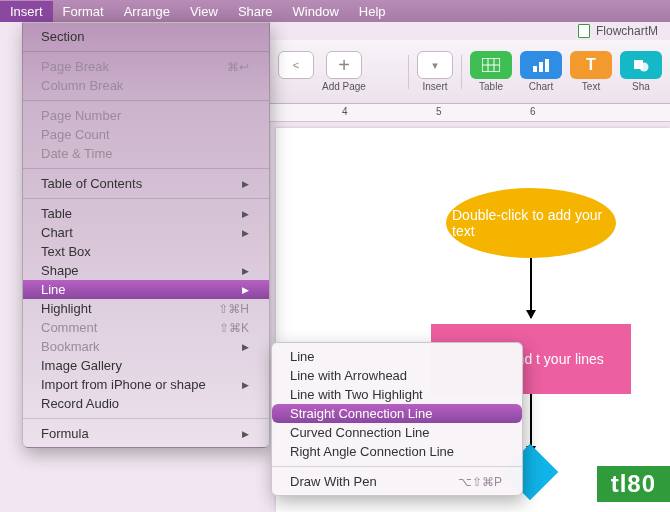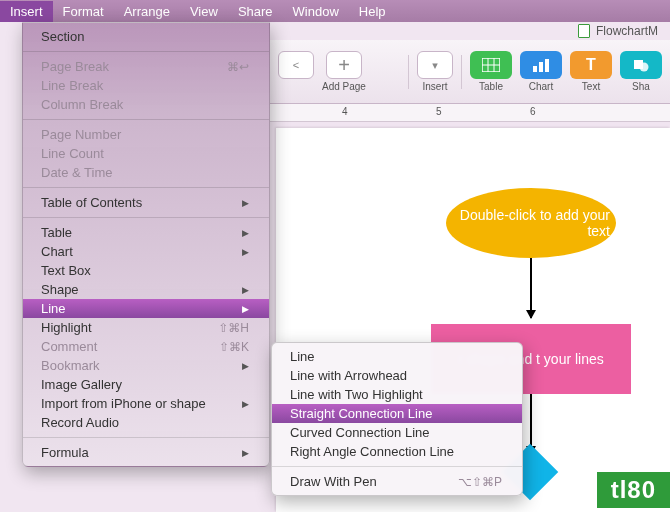--- a/index.html
+++ b/index.html
@@ -23,43 +23,43 @@
   .tbtn .lab { font-size: 10px; }
   .vdiv { width: 1px; height: 34px; background: #d3c6d3; }
   .doc-path { position: absolute; right: 8px; top: 104px; font-size: 11px; color: #666; }
 
   .ruler { position: absolute; left: 270px; right: 0; top: 104px; height: 18px; background: #f8f4f8; border-bottom: 1px solid #d3c6d3; font-size: 10px; color: #555; }
   .ruler span { position: absolute; top: 2px; }
 
   .canvas { position: absolute; left: 270px; top: 122px; right: 0; bottom: 0; background: #f0e4f0; }
   .page { position: absolute; left: 6px; top: 6px; right: 0; bottom: 0; background: #fff; box-shadow: -1px -1px 2px rgba(0,0,0,0.1); }
 
-  .oval { position: absolute; left: 170px; top: 60px; width: 170px; height: 70px; background: #f4b400; border-radius: 50%; color: #fff; display: flex; align-items: center; justify-content: center; text-align: right; font-size: 14px; padding: 6px; }
+  .oval { position: absolute; left: 170px; top: 60px; width: 170px; height: 70px; background: #f4b400; border-radius: 50%; color: #fff; display: flex; align-items: center; justify-content: center; text-align: left; font-size: 14px; padding: 6px; }
   .arrow { position: absolute; left: 254px; top: 130px; width: 2px; height: 60px; background: #000; }
   .arrow::after { content: ''; position: absolute; bottom: -1px; left: -4px; border-left: 5px solid transparent; border-right: 5px solid transparent; border-top: 9px solid #000; }
   .rect { position: absolute; left: 155px; top: 196px; width: 200px; height: 70px; background: #ec5fa1; color: #fff; display: flex; align-items: center; justify-content: center; text-align: center; font-size: 14px; padding: 6px; }
   .arrow2 { position: absolute; left: 254px; top: 266px; width: 2px; height: 60px; background: #000; }
   .arrow2::after { content: ''; position: absolute; bottom: -1px; left: -4px; border-left: 5px solid transparent; border-right: 5px solid transparent; border-top: 9px solid #000; }
   .diamond { position: absolute; left: 234px; top: 324px; width: 40px; height: 40px; background: #10b4e8; transform: rotate(45deg); }
 
   
   .menu { position: absolute; background: rgba(245,240,245,0.96); border: 1px solid rgba(0,0,0,0.18); border-radius: 0 0 6px 6px; box-shadow: 2px 6px 18px rgba(0,0,0,0.3); font-size: 13px; padding: 4px 0; backdrop-filter: blur(2px); }
   .menu.main { left: 22px; top: 22px; width: 248px; background: linear-gradient(rgba(182,144,182,0.93), rgba(200,175,200,0.90) 20%, rgba(235,225,235,0.92)); }
   .mi { padding: 2px 20px 2px 18px; color: #333; display: flex; justify-content: space-between; align-items: center; white-space: nowrap; cursor: default; height: 19px; }
   .mi.dim { color: #9a8a9a; }
   .mi .sc { color: #9a8a9a; font-size: 12px; }
   .mi .arw { color: #555; font-size: 9px; }
   .sep { height: 1px; background: rgba(0,0,0,0.13); margin: 5px 0; }
   .mi.selected { background: linear-gradient(#b85fc3, #8a48a0); color: #fff; }
   .mi.selected .arw { color: #fff; }
 
   .menu.sub { left: 271px; top: 342px; width: 252px; background: rgba(248,244,248,0.98); border-radius: 6px; }
-  .sub .mi.selected { background: linear-gradient(#b85fc3, #8a48a0); color: #fff; }
-
-  .watermark { position: absolute; right: 0; bottom: 4px; background: #2f9b3a; color: #fff; font-weight: 800; font-size: 24px; font-family: Arial, sans-serif; padding: 4px 14px; letter-spacing: 1px; }
+  .sub .mi.selected { background: linear-gradient(#b85fc3, #8a48a0); color: #fff; border-radius: 6px; }
+
+  .watermark { position: absolute; right: 0; bottom: 10px; background: #2f9b3a; color: #fff; font-weight: 800; font-size: 24px; font-family: Arial, sans-serif; padding: 4px 14px; letter-spacing: 1px; }
 </style>
 </head>
 <body>
 
 <div class="menubar">
   <div class="m active">Insert</div>
   <div class="m">Format</div>
   <div class="m">Arrange</div>
   <div class="m">View</div>
   <div class="m">Share</div>
@@ -145,31 +145,28 @@
 <div class="menu main" id="menu-main">
     <div class="mi">
       <span>Section</span>
     </div>
     <div class="sep"></div>
     <div class="mi dim">
       <span>Page Break</span>
       <span class="sc">⌘↩</span>
     </div>
     <div class="mi dim">
-      <span>Line Break</span>
-    </div>
-    <div class="mi dim">
       <span>Column Break</span>
     </div>
     <div class="sep"></div>
     <div class="mi dim">
       <span>Page Number</span>
     </div>
     <div class="mi dim">
-      <span>Line Count</span>
+      <span>Page Count</span>
     </div>
     <div class="mi dim">
       <span>Date &amp; Time</span>
     </div>
     <div class="sep"></div>
     <div class="mi">
       <span>Table of Contents</span>
       <span class="arw">▶</span>
     </div>
     <div class="sep"></div>

